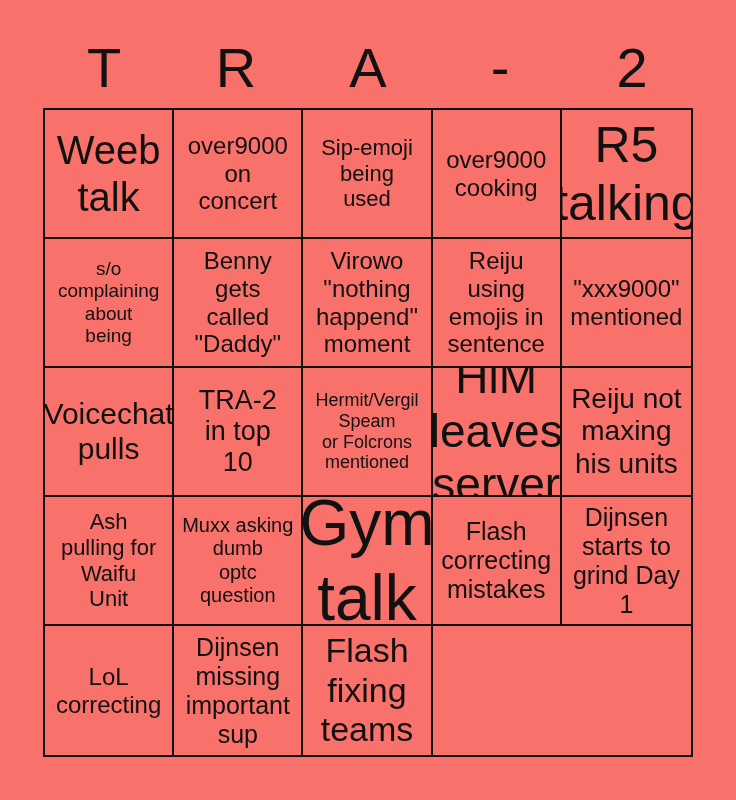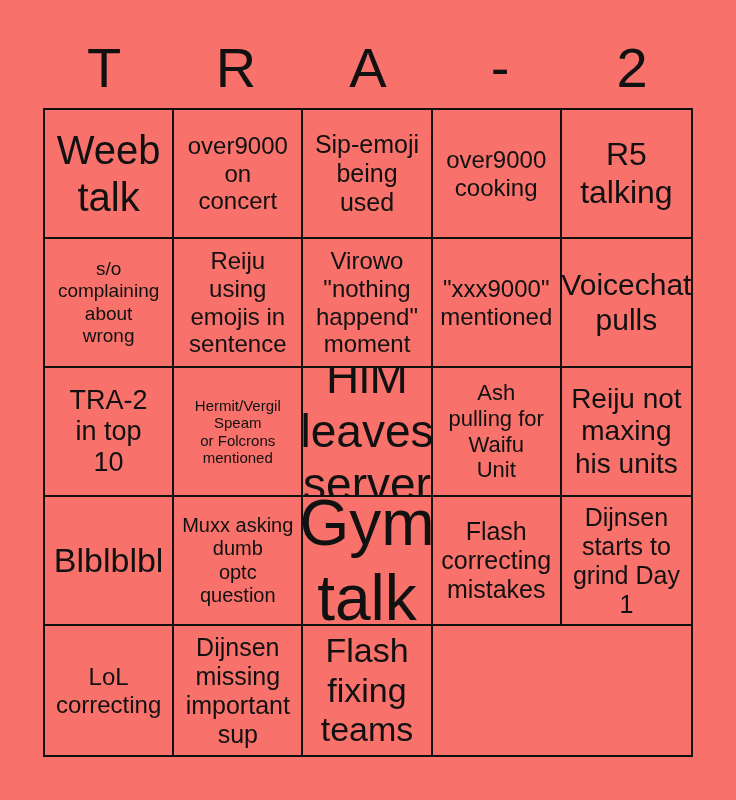--- a/index.html
+++ b/index.html
@@ -50,64 +50,67 @@
   <span>-</span>
   <span>2</span>
 </div>
 
 <div class="grid">
   <div class="cell" style="font-size:40px">Weeb
 talk</div>
   <div class="cell" style="font-size:24px">over9000
 on
 concert</div>
-  <div class="cell" style="font-size:25px">Sip-emoji
+  <div class="cell" style="font-size:22px">Sip-emoji
 being
 used</div>
   <div class="cell" style="font-size:24px">over9000
 cooking</div>
 
-  <div class="cell" style="font-size:32px">R5
+  <div class="cell" style="font-size:50px">R5
 talking</div>
   <div class="cell" style="font-size:19px">s/o
 complaining
 about
-wrong</div>
+being</div>
+  <div class="cell" style="font-size:24px">Benny
+gets
+called
+"Daddy"</div>
+  <div class="cell" style="font-size:24px">Virowo
+"nothing
+happend"
+moment</div>
   <div class="cell" style="font-size:24px">Reiju
 using
 emojis in
 sentence</div>
-  <div class="cell" style="font-size:24px">Virowo
-"nothing
-happend"
-moment</div>
 
   <div class="cell" style="font-size:24px">"xxx9000"
 mentioned</div>
   <div class="cell" style="font-size:30px">Voicechat
 pulls</div>
   <div class="cell" style="font-size:27px">TRA-2
 in top
 10</div>
-  <div class="cell" style="font-size:15px">Hermit/Vergil
+  <div class="cell" style="font-size:18px">Hermit/Vergil
 Speam
 or Folcrons
 mentioned</div>
   <div class="cell" style="font-size:46px">HiM
 leaves
 server</div>
 
+  <div class="cell" style="font-size:28px">Reiju not
+maxing
+his units</div>
   <div class="cell" style="font-size:22px">Ash
 pulling for
 Waifu
 Unit</div>
-  <div class="cell" style="font-size:28px">Reiju not
-maxing
-his units</div>
-  <div class="cell" style="font-size:34px">Blblblbl</div>
   <div class="cell" style="font-size:20px">Muxx asking
 dumb
 optc
 question</div>
   <div class="cell" style="font-size:64px">Gym
 talk</div>
 
   <div class="cell" style="font-size:25px">Flash
 correcting
 mistakes</div>

